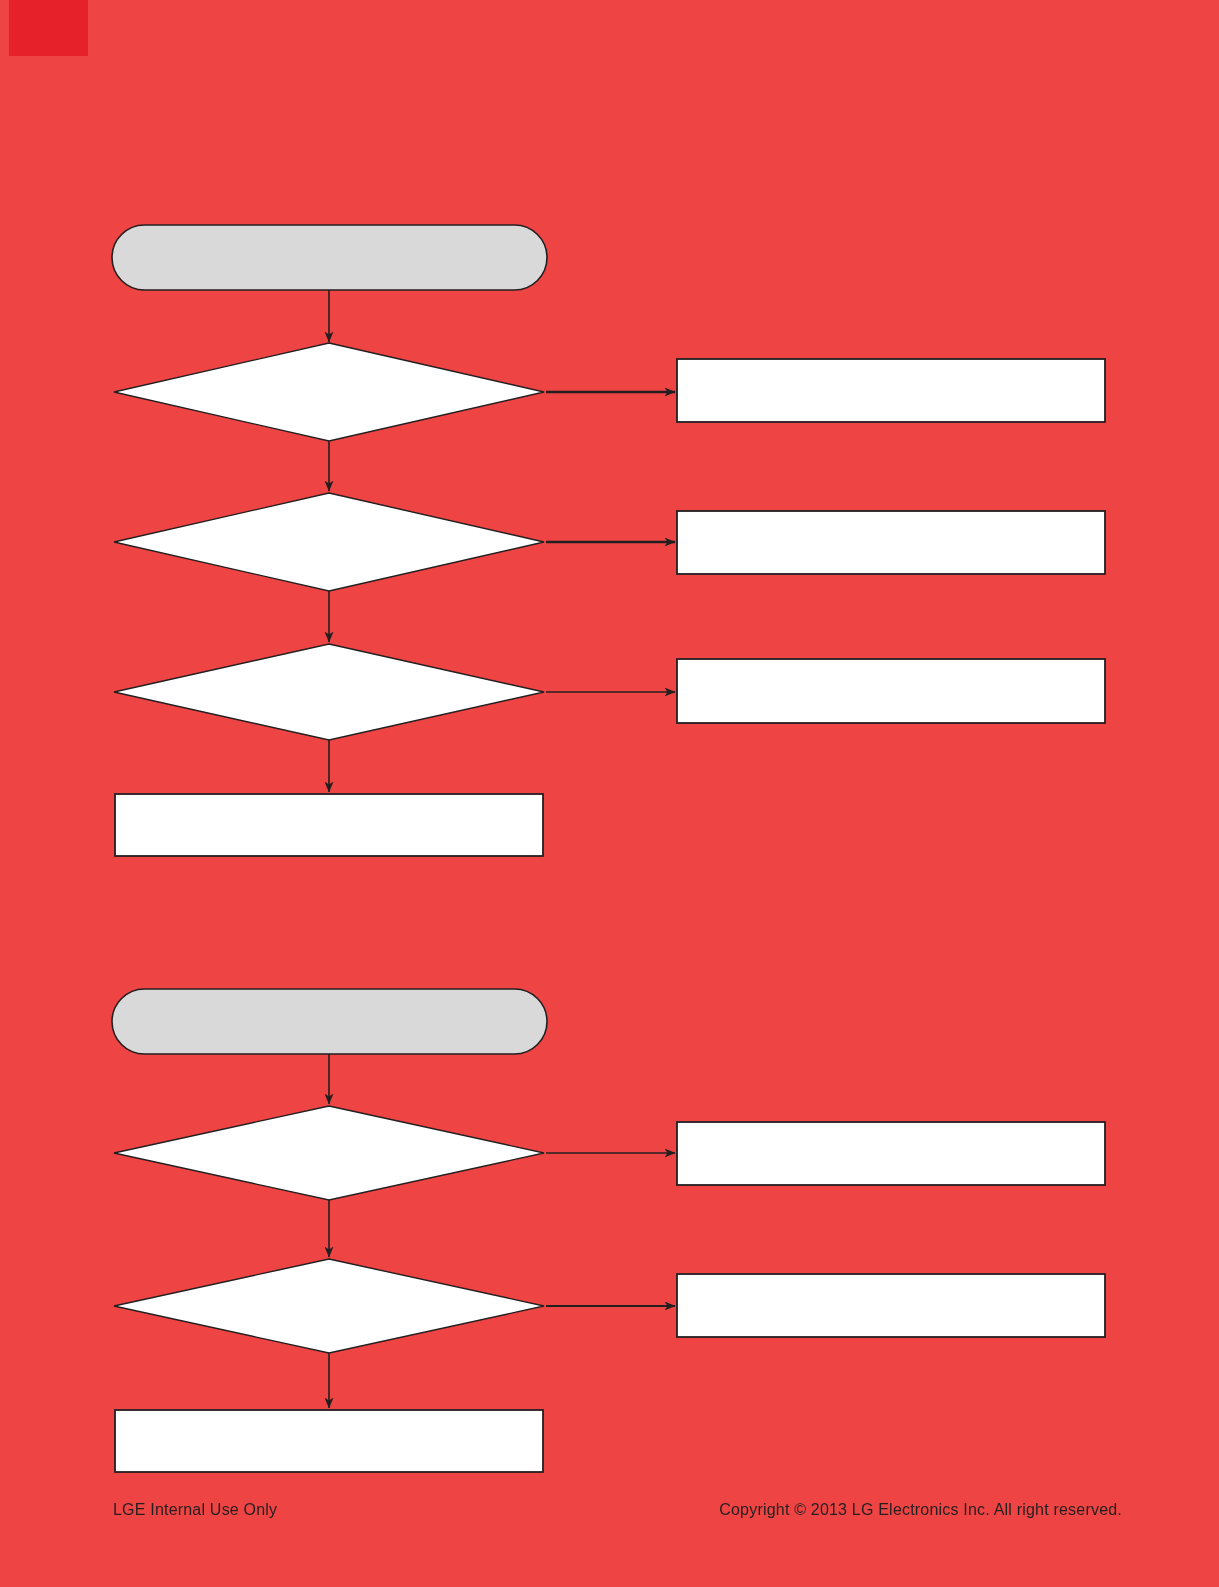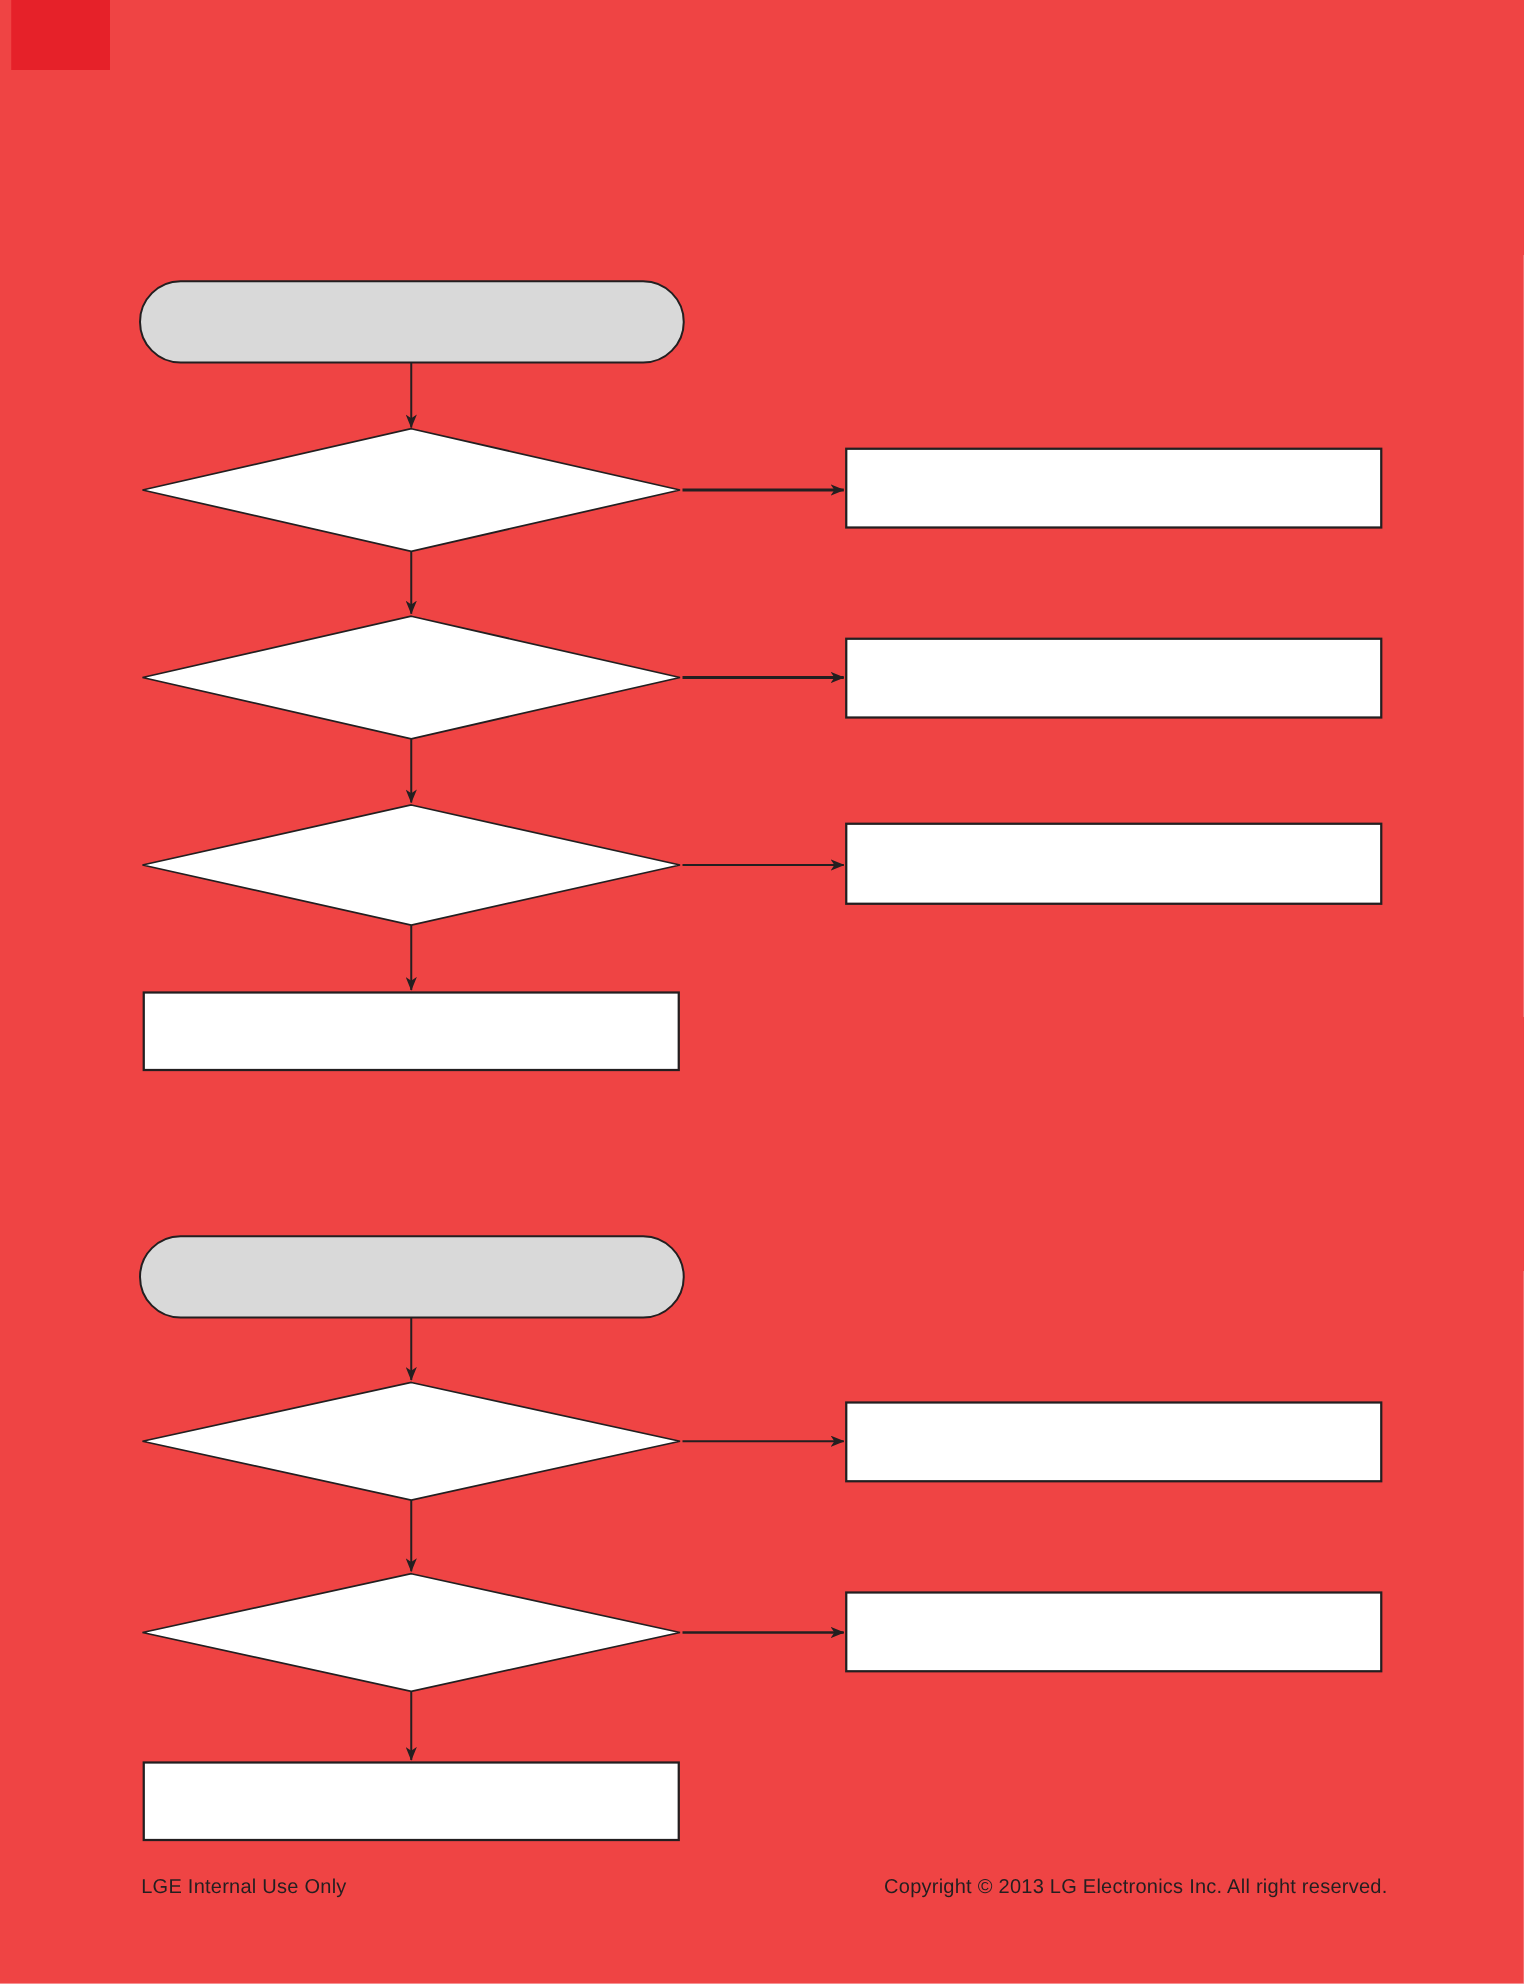--- a/index.html
+++ b/index.html
@@ -28,21 +28,21 @@
     left: 113px;
     top: 1499px;
     font-size: 16px;
     line-height: 21px;
     color: #231f20;
     letter-spacing: 0.2px;
     white-space: nowrap;
   }
   .footer-right {
     position: absolute;
-    right: 124px;
+    right: 112px;
     top: 1499px;
     font-size: 16px;
     line-height: 21px;
     color: #231f20;
     text-align: right;
     letter-spacing: 0.2px;
     white-space: nowrap;
   }
 </style>
 </head>

